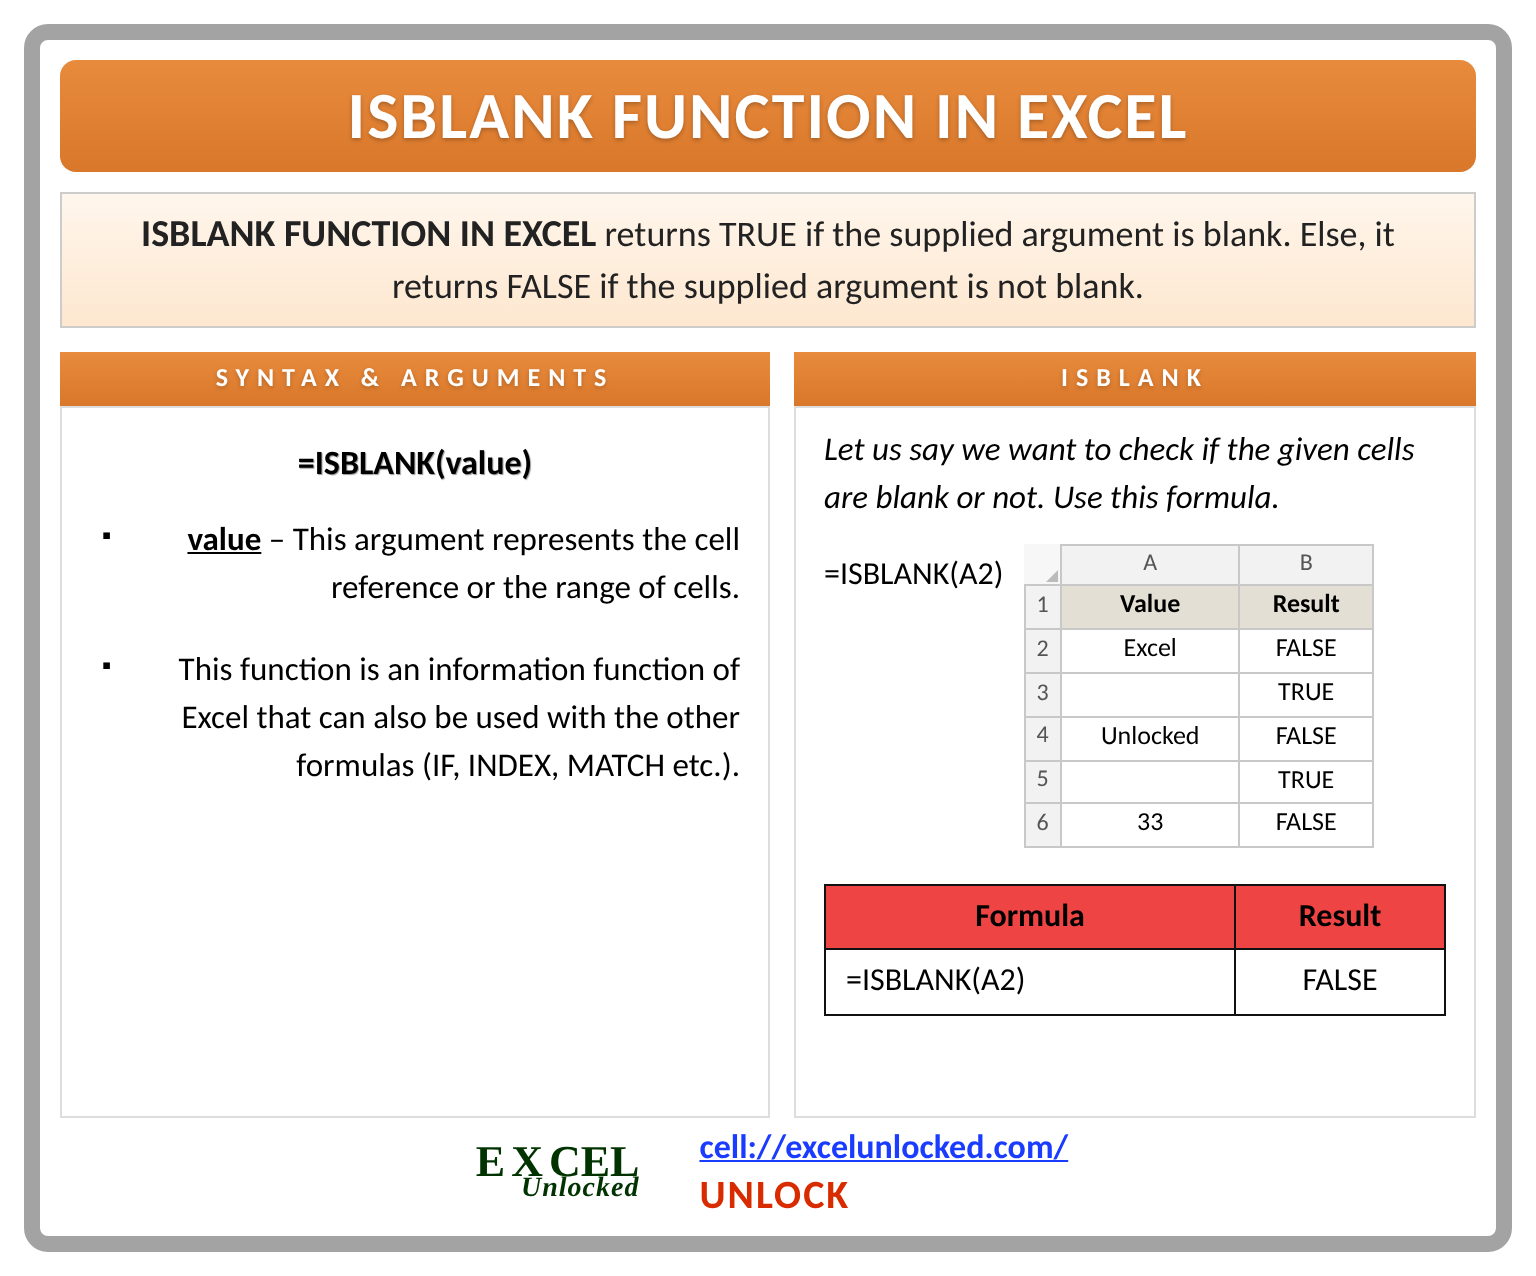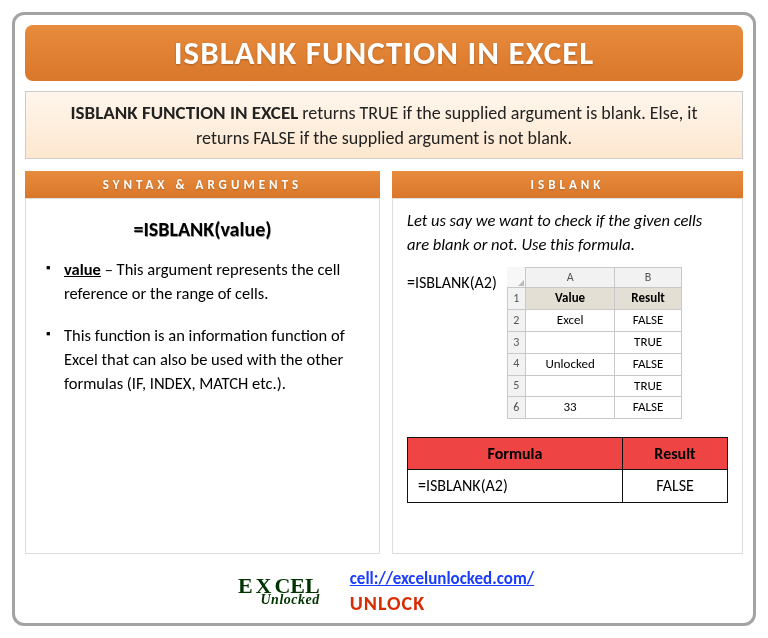--- a/index.html
+++ b/index.html
@@ -6,21 +6,21 @@
   body {
     width: 768px;
     height: 638px;
     background: #fff;
     font-family: Calibri, Arial, sans-serif;
     padding: 12px;
   }
   .frame {
     width: 744px;
     height: 614px;
-    border: 3px solid #a3a3a3;
+    border: 8px solid #a3a3a3;
     border-radius: 12px;
     background: #fff;
     position: relative;
     padding: 10px;
   }
   .title-bar {
     background: linear-gradient(#e88b3d, #d9772a);
     border-radius: 8px;
     padding: 8px 10px;
     text-align: center;
@@ -65,26 +65,26 @@
     border: 1px solid #ddd;
     background: #fff;
     padding: 10px 14px 14px;
     font-size: 16.5px;
     line-height: 1.45;
     min-height: 356px;
   }
   .syntax-line {
     text-align: center;
     font-weight: bold;
-    font-size: 20px;
+    font-size: 17px;
     margin: 6px 0 14px;
     text-shadow: 0.5px 0.5px 0.5px #999;
   }
   ul.bullets { list-style: none; padding-left: 6px; }
-  ul.bullets li { position: relative; padding-left: 18px; margin-bottom: 18px; }
+  ul.bullets li { position: relative; padding-left: 18px; margin-bottom: 18px; text-align: right; }
   ul.bullets li:before { content: "▪"; position: absolute; left: 0; top: 1px; font-size: 13px; }
   .arg-name { font-weight: bold; text-decoration: underline; }
   .ex-intro { margin-bottom: 10px; font-style: italic; }
   .ex-row { display: flex; gap: 10px; align-items: flex-start; }
   .ex-formula { font-size: 16px; padding-top: 4px; }
   .mini-sheet {
     border-collapse: collapse;
     font-size: 13px;
     width: 175px;
   }

